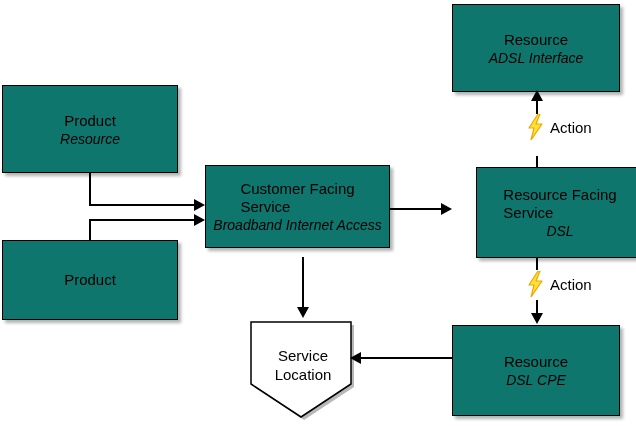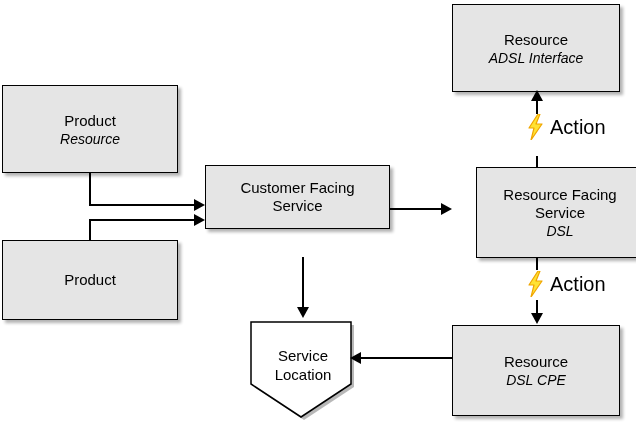--- a/index.html
+++ b/index.html
@@ -16,28 +16,27 @@
   #canvas {
     position: relative;
     width: 636px;
     height: 426px;
   }
 
   
   .node {
     position: absolute;
     box-sizing: border-box;
-    background: #e5e5e5;
+    background: #0f766e;
     border: 1.5px solid #000000;
     box-shadow: 3px 3px 3px rgba(0,0,0,0.30);
     display: flex;
     flex-direction: column;
     align-items: center;
     justify-content: center;
-    text-align: center;
   }
   .node .title {
     font-size: 15px;
     line-height: 18px;
     color: #000000;
     white-space: pre-line;
   }
   .node .subtitle {
     font-size: 14px;
     font-style: italic;
@@ -108,43 +107,44 @@
     position: absolute;
     display: flex;
     align-items: center;
   }
   .bolt {
     width: 16px;
     height: 26px;
     display: block;
   }
   .action-label {
-    font-size: 20px;
+    font-size: 15px;
     color: #000000;
     margin-left: 7px;
     white-space: nowrap;
   }
 </style>
 </head>
 <body>
 
 <div id="canvas">
 
   <div class="node" style="left:2px; top:85px; width:176px; height:88px;">
     <div class="title">Product</div>
     <div class="subtitle">Resource</div>
   </div>
 
   <div class="node" style="left:2px; top:240px; width:176px; height:80px;">
     <div class="title">Product</div>
   </div>
 
-  <div class="node" style="left:205px; top:165px; width:185px; height:64px;">
+  <div class="node" style="left:205px; top:165px; width:185px; height:83px;">
     <div class="title">Customer Facing
 Service</div>
+    <div class="subtitle">Broadband Internet Access</div>
   </div>
 
   <div class="node" style="left:476px; top:167px; width:168px; height:91px;">
     <div class="title">Resource Facing
 Service</div>
     <div class="subtitle">DSL</div>
   </div>
 
   <div class="node" style="left:452px; top:4px; width:168px; height:88px;">
     <div class="title">Resource</div>

